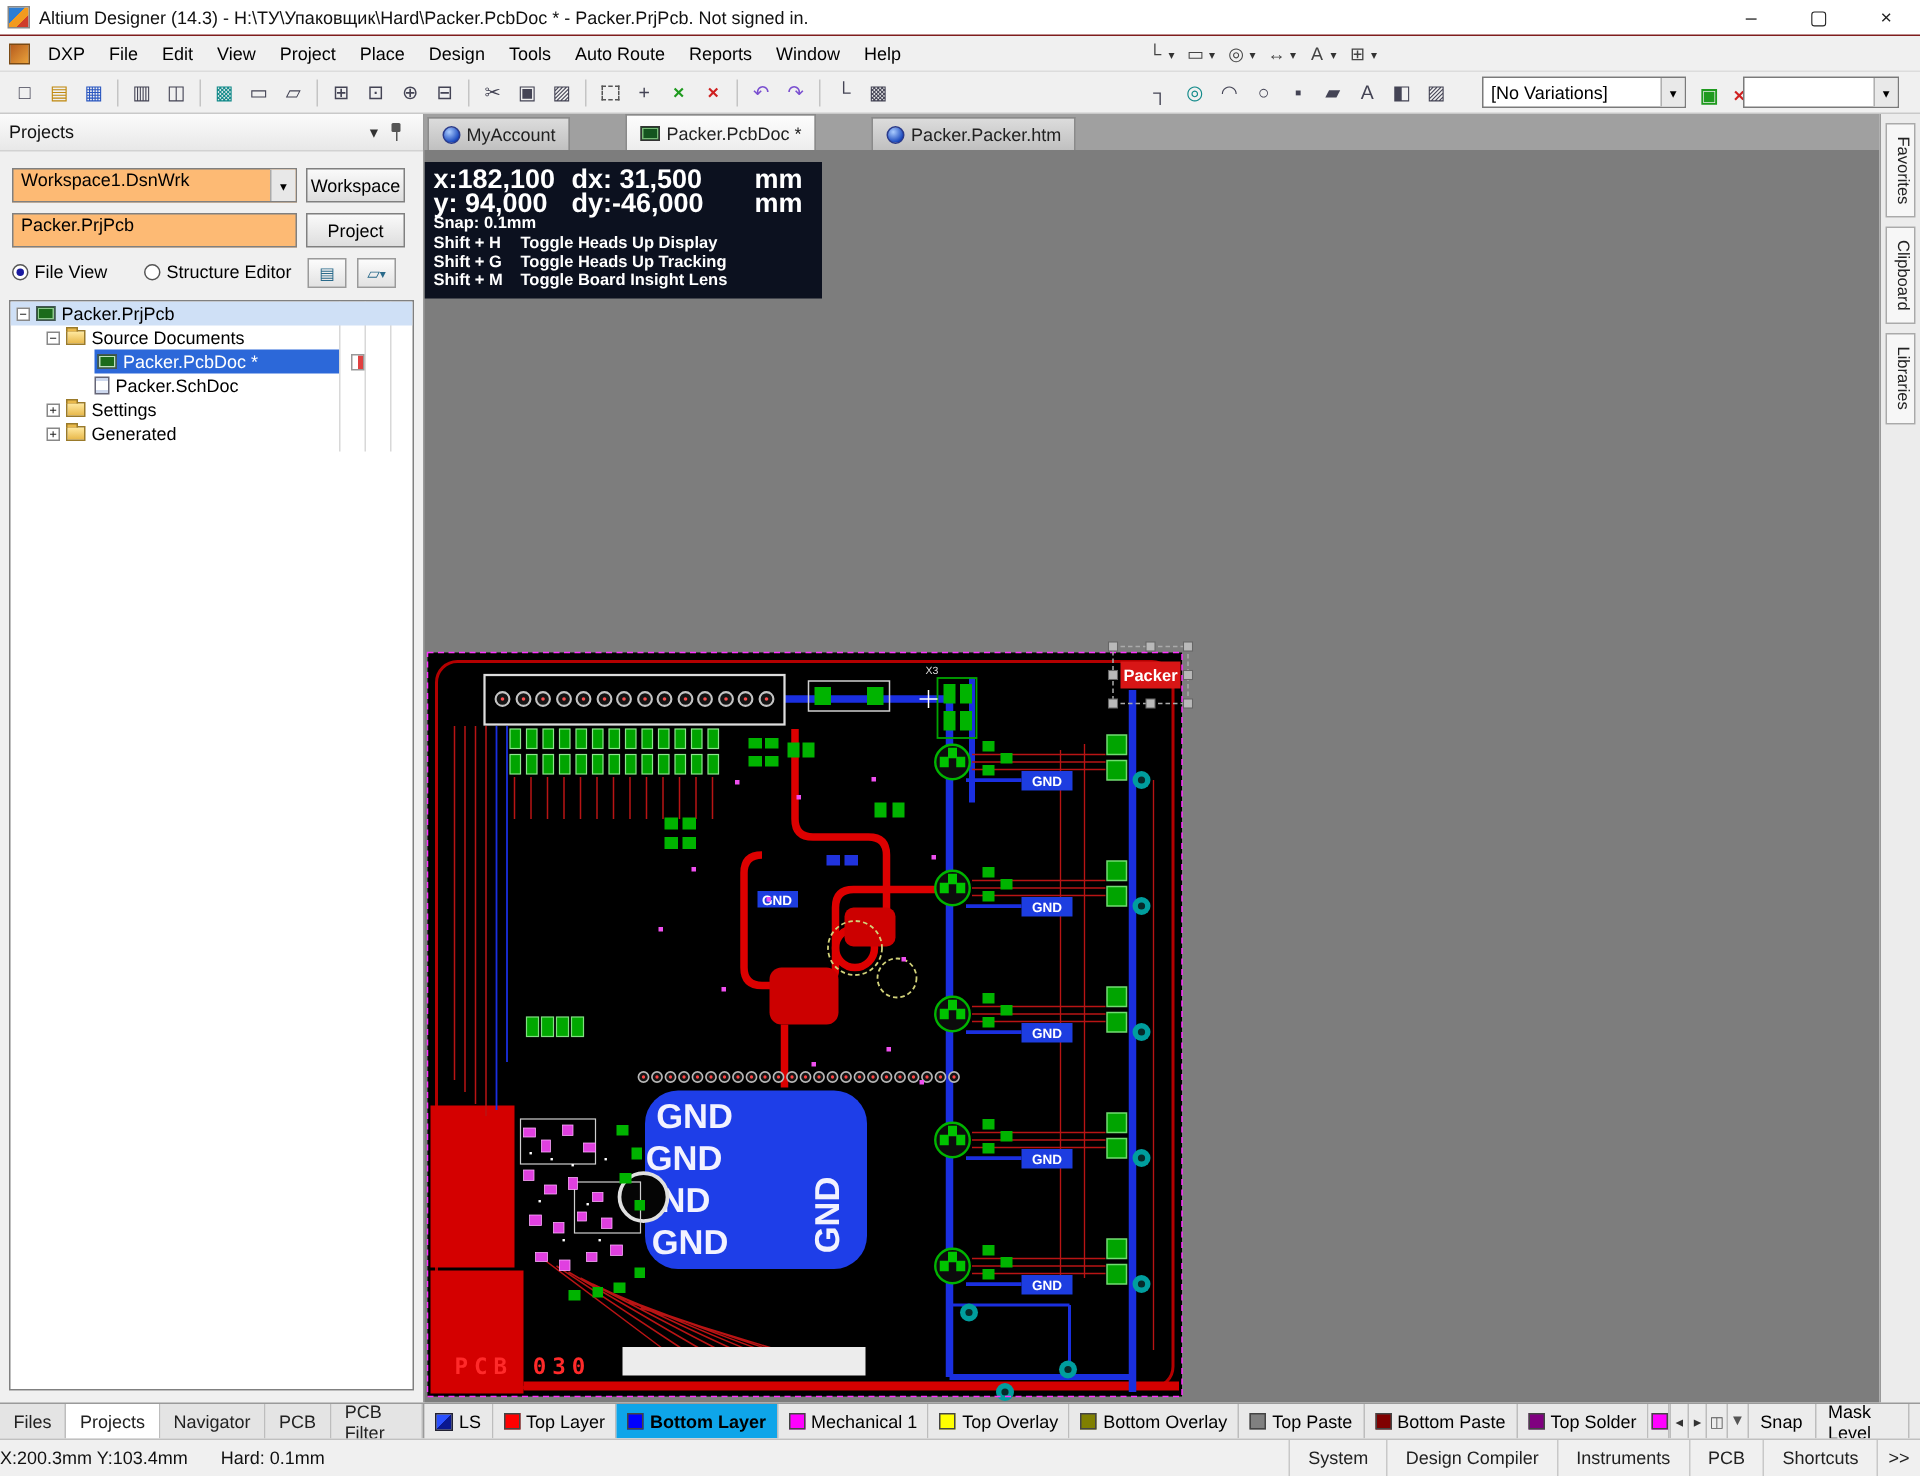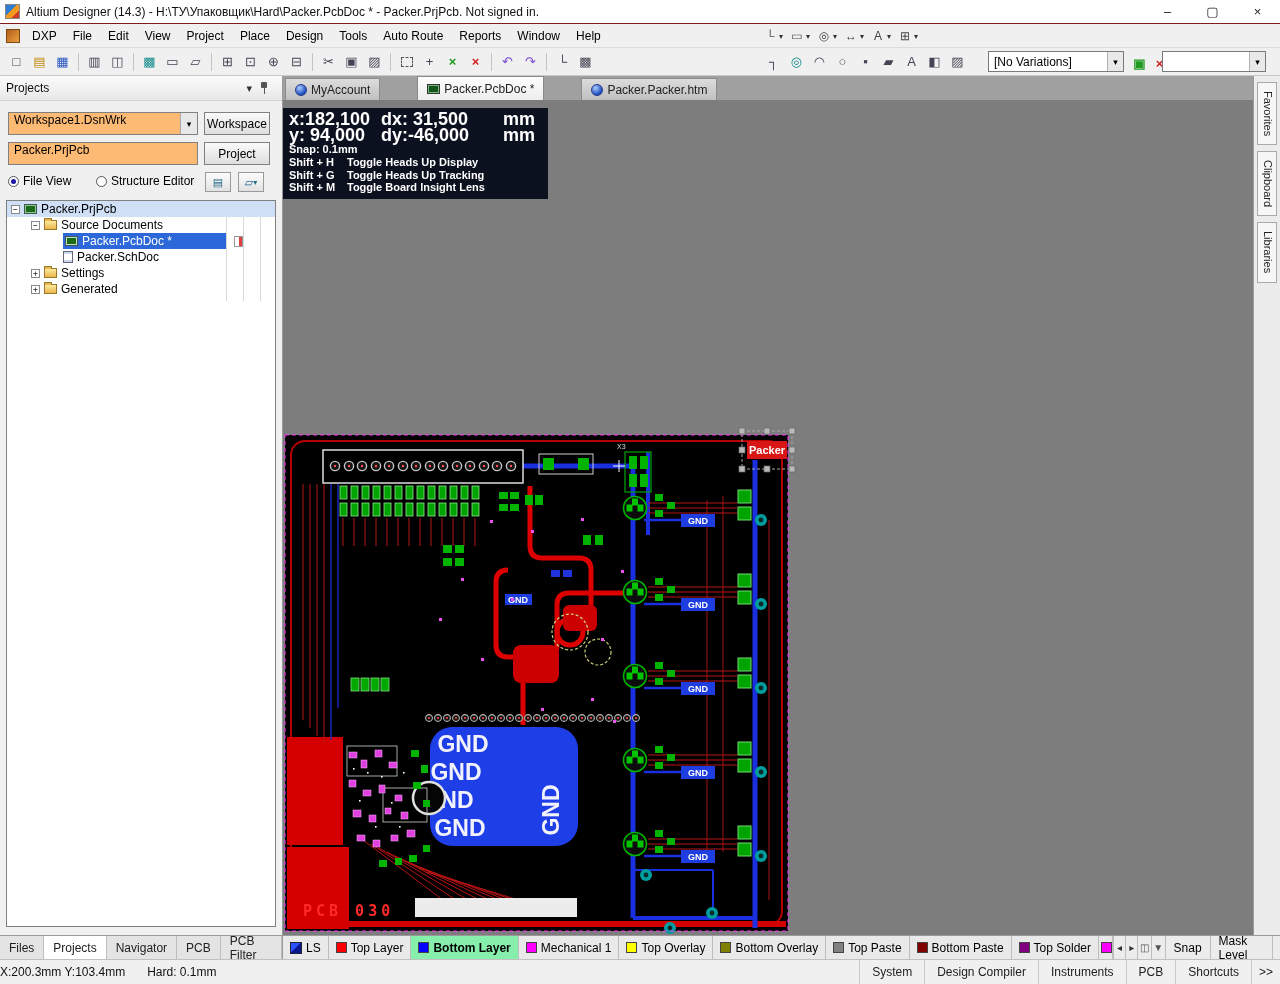--- a/index.html
+++ b/index.html
@@ -132,21 +132,21 @@
   
   .bottom-bar { left:0; top:935px; width:1280px; height:24px; background:#ececec;
     border-top:1px solid #9a9a9a; display:flex; align-items:stretch; }
   .bb-left { width:283px; display:flex; border-right:1px solid #9a9a9a; }
   .btab { padding:0 9px; display:flex; align-items:center; border-right:1px solid #bdbdbd;
     font-size:12px; color:#222; background:#e4e4e4; }
   .btab.active { background:#fff; }
   .layerbar { flex:1; display:flex; align-items:stretch; overflow:hidden; }
   .ltab { display:flex; align-items:center; gap:4px; padding:0 7px; border-right:1px solid #bdbdbd;
     font-size:12px; white-space:nowrap; background:#e9e9e9; }
-  .ltab.active { background:#86efac; font-weight:bold; }
+  .ltab.active { background:#0ea5e9; font-weight:bold; }
   .sw { width:11px; height:11px; border:1px solid #444; display:inline-block; flex:none; }
   .ls-sw { width:12px; height:12px; border:1px solid #223;
     background:linear-gradient(135deg,#2a50ff 50%,#0a1890 50%); }
   .ltab.partial { width:14px; padding:0 2px; }
   .lb-right { margin-left:auto; display:flex; align-items:stretch; }
   .lb-btn { display:flex; align-items:center; padding:0 8px; border-left:1px solid #bdbdbd; font-size:12px; }
   .lb-arrow { width:16px; display:flex; align-items:center; justify-content:center;
     border-left:1px solid #bdbdbd; font-size:10px; color:#333; }
   .lb-mini { width:18px; display:flex; align-items:center; justify-content:center;
     border-left:1px solid #bdbdbd; font-size:10px; color:#555; }

